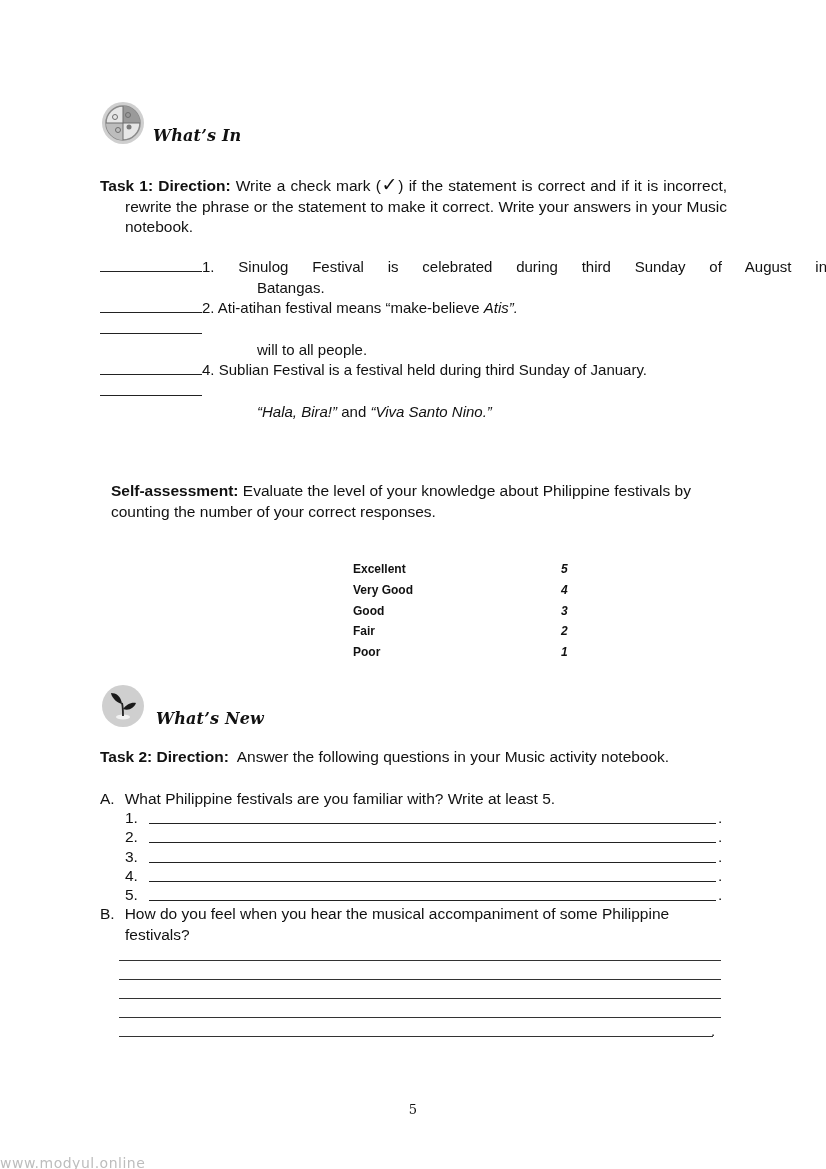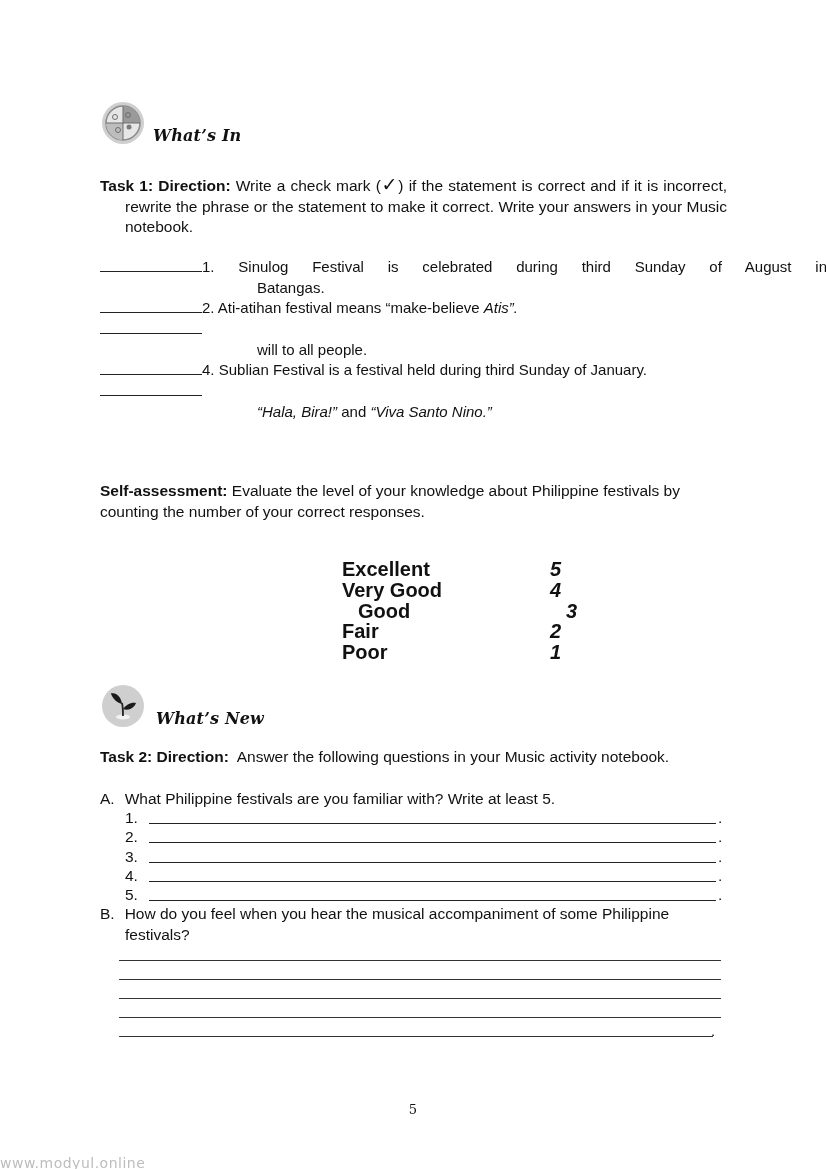--- a/index.html
+++ b/index.html
@@ -7,21 +7,21 @@
   .abs { position: absolute; }
   .section-icon { position: absolute; width: 42px; height: 42px; border-radius: 50%; background: #cfcfcf; }
   .section-title { position: absolute; font-family: "DejaVu Serif", serif; font-weight: bold; font-style: italic; font-size: 16px; color: #111; letter-spacing: 0.2px; }
   .para { position: absolute; font-size: 15.5px; line-height: 20.6px; }
   .para b { font-weight: bold; }
   .just { text-align: justify; }
   .item { position: absolute; font-size: 15px; line-height: 20.6px; }
   .item .blank-col { position: absolute; left: 0; top: 0; width: 102px; height: 14px; border-bottom: 1px solid #222; }
   .item .txt { position: absolute; left: 102px; width: 625px; }
   .item .cont { position: absolute; left: 126px; top: 20.6px; margin-left: 31px; }
-  .rubric { position: absolute; font-family: "Liberation Sans", sans-serif; font-weight: bold; font-size: 20px; line-height: 20.8px; }
+  .rubric { position: absolute; font-family: "Liberation Sans", sans-serif; font-weight: bold; font-size: 12px; line-height: 20.8px; margin-left: 11px; }
   .rubric .score { position: absolute; left: 208px; font-style: italic; }
   .ans-line { position: absolute; font-size: 15.5px; line-height: 19.3px; }
   .ans-line .num { position: absolute; left: 0; }
   .ans-line .ln { position: absolute; left: 24px; top: 0; width: 567px; height: 15px; border-bottom: 1px solid #222; }
   .ans-line .dot { position: absolute; left: 593px; top: 0; }
   .rule { position: absolute; left: 119px; width: 602px; height: 0; border-top: 1px solid #333; }
   .footer-page { position: absolute; left: 0; width: 826px; text-align: center; font-family: "DejaVu Serif", serif; font-size: 13px; top: 1102px; }
   .footer-site { position: absolute; left: 0; width: 826px; text-align: left; font-family: "DejaVu Sans", sans-serif; font-size: 14px; color: #bdbdbd; top: 1125px; letter-spacing: 0.5px; margin-top: 30px; }
 </style>
 </head>
@@ -70,28 +70,28 @@
 <div class="item" data-name="statement-item-4" style="left:100px; top:360px; width:627px; height:21px;">
   <span class="blank-col" data-name="answer-blank"></span>
   <span class="txt"><span data-name="item-number">4.</span> <span data-name="item-text">Sublian Festival is a festival held during third Sunday of January.</span></span>
 </div>
 
 <div class="item" data-name="statement-item-5" style="left:100px; top:381px; width:627px; height:41px;">
   <span class="blank-col" data-name="answer-blank"></span>
   <span class="cont"><i data-name="item-quote-a">“Hala, Bira!”</i><span data-name="item-text-mid"> and </span><i data-name="item-quote-b">“Viva Santo Nino.”</i></span>
 </div>
 
-<div class="para" data-name="self-assessment" style="left:100px; top:481px; width:630px;">
+<div class="para" data-name="self-assessment" style="left:111px; top:481px; width:630px;">
   <b data-name="self-assessment-label">Self-assessment:</b><span data-name="self-assessment-text"> Evaluate the level of your knowledge about Philippine festivals by counting the number of your correct responses.</span>
 </div>
 
 <div data-name="rubric-table" class="abs" style="left:342px; top:559px; width:230px; height:105px;">
   <div class="rubric" data-name="rubric-row" style="left:0; top:0;"><span data-name="rubric-level">Excellent</span><span class="score" data-name="rubric-score">5</span></div>
   <div class="rubric" data-name="rubric-row" style="left:0; top:20.8px;"><span data-name="rubric-level">Very Good</span><span class="score" data-name="rubric-score">4</span></div>
-  <div class="rubric" data-name="rubric-row" style="left:16px; top:41.6px;"><span data-name="rubric-level">Good</span><span class="score" data-name="rubric-score">3</span></div>
+  <div class="rubric" data-name="rubric-row" style="left:0; top:41.6px;"><span data-name="rubric-level">Good</span><span class="score" data-name="rubric-score">3</span></div>
   <div class="rubric" data-name="rubric-row" style="left:0; top:62.4px;"><span data-name="rubric-level">Fair</span><span class="score" data-name="rubric-score">2</span></div>
   <div class="rubric" data-name="rubric-row" style="left:0; top:83.2px;"><span data-name="rubric-level">Poor</span><span class="score" data-name="rubric-score">1</span></div>
 </div>
 
 <div class="section-icon" data-name="seedling-icon" style="left:102px; top:685px; background:#cfcfcf;">
   <svg width="42" height="42" viewBox="0 0 42 42">
     <ellipse cx="21" cy="32" rx="7" ry="2.5" fill="#f2f2f2"></ellipse>
     <path d="M21 31 C21 26 21 22 20 18" stroke="#222" stroke-width="1.8" fill="none"></path>
     <path d="M20 19 C16 18 10 14 9 8 C14 8 19 11 20 19 Z" fill="#1a1a1a"></path>
     <path d="M21 24 C24 20 29 17 34 18 C32 23 27 26 21 24 Z" fill="#1a1a1a"></path>

